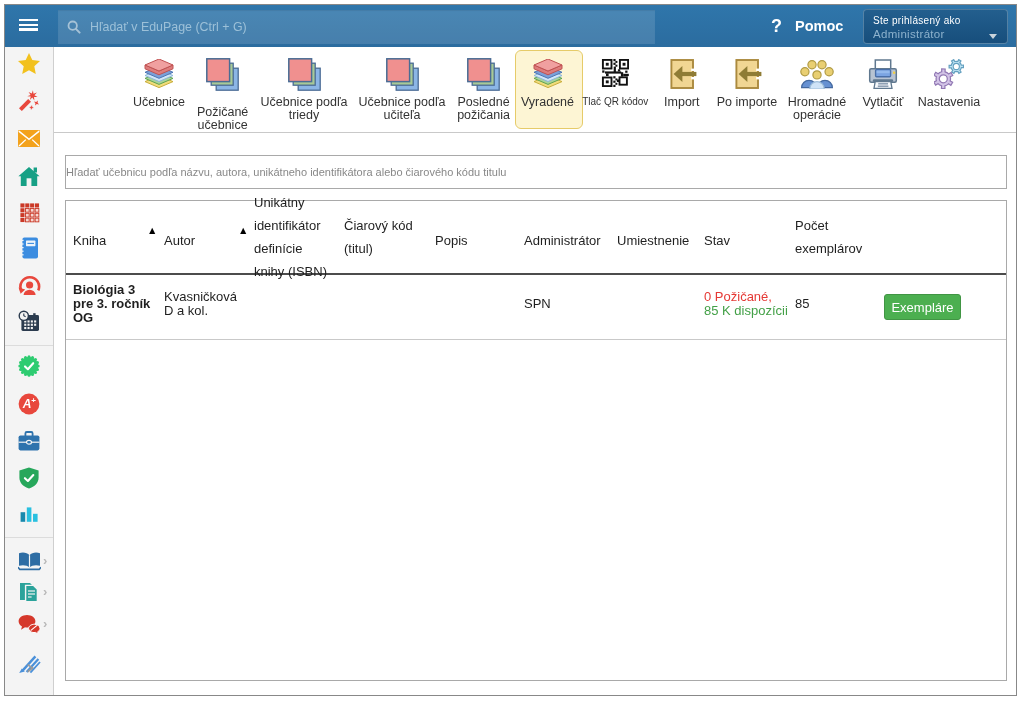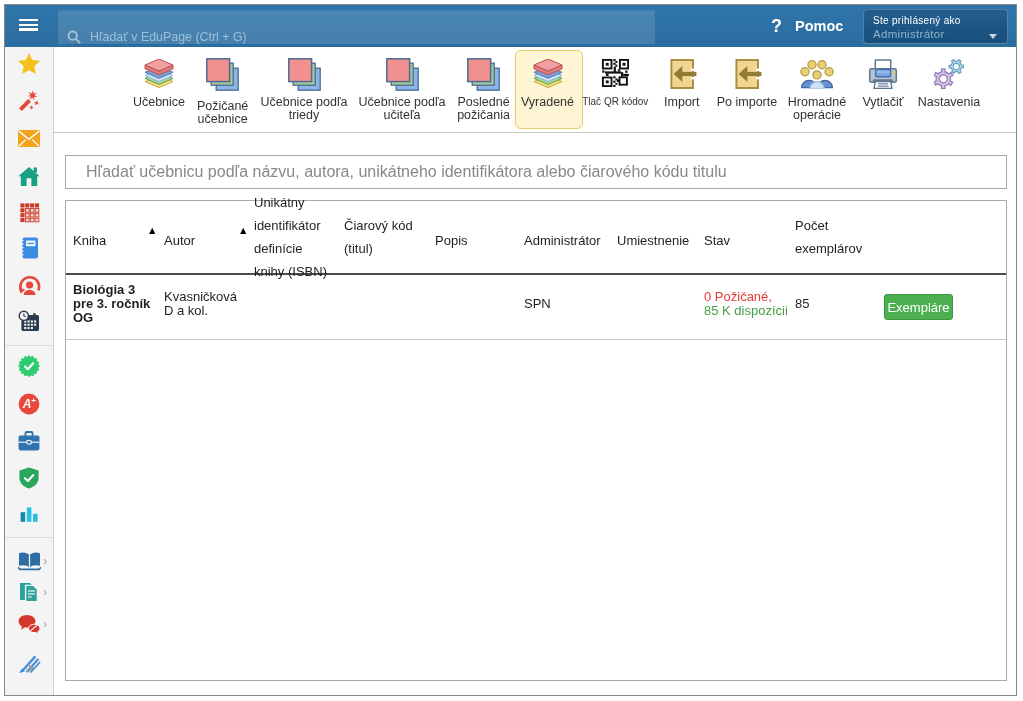--- a/index.html
+++ b/index.html
@@ -1,48 +1,48 @@
 <!DOCTYPE html>
 <html><head>
 <meta charset="utf-8">
 <style>
 *{margin:0;padding:0;box-sizing:border-box}
 html,body{width:1023px;height:701px;background:#fff;font-family:"Liberation Sans",sans-serif;overflow:hidden}
 .win{position:absolute;left:4px;top:4px;width:1013px;height:692px;border:1px solid #888;background:#fff}
 .topbar{position:absolute;left:0;top:0;width:1011px;height:42px;background:linear-gradient(180deg,#2f76ab,#2b6c9f)}
 .ham{position:absolute;left:14px;top:14px;width:19px}
 .ham div{height:2.4px;background:#fff;margin-bottom:2.3px}
-.sbox{position:absolute;left:53px;top:4.5px;width:597px;height:34px;border-radius:0;background:rgba(255,255,255,0.13);box-shadow:inset 0 1px 1px rgba(0,0,0,0.07);display:flex;align-items:flex-end}
+.sbox{position:absolute;left:53px;top:4.5px;width:597px;height:34px;border-radius:0;background:rgba(255,255,255,0.13);box-shadow:inset 0 1px 1px rgba(0,0,0,0.07);display:flex;align-items:center}
 .sbox svg{margin-left:9px}
 .sbox span{color:#9cc0d8;font-size:12.4px;margin-left:9px}
 .pomoc{position:absolute;left:766px;top:0;height:42px;display:flex;align-items:center;color:#fff;font-weight:bold}
 .pomoc .q{font-size:18px}
 .pomoc .p{font-size:14.5px;margin-left:13px}
 .ubox{position:absolute;left:858px;top:4px;width:145px;height:35px;background:linear-gradient(180deg,#235f8e,#174e7c);border:1px solid rgba(150,180,200,0.45);border-radius:4px}
 .ubox .l1{position:absolute;left:9px;top:5px;font-size:10px;font-weight:normal;color:#fff;letter-spacing:0.3px}
 .ubox .l2{position:absolute;left:9px;top:17.5px;font-size:11.5px;color:#8db2cd;letter-spacing:0.3px}
 .ubox .car{position:absolute;right:10px;top:24px;width:0;height:0;border-left:4.5px solid transparent;border-right:4.5px solid transparent;border-top:5.5px solid #c9d4dc}
 .sidebar{position:absolute;left:0;top:42px;width:49px;height:648px;background:#f4f4f4;border-right:1px solid #cfcfcf}
 .si{position:absolute;left:0;width:48px;display:flex;justify-content:center}
 .sdiv{position:absolute;left:0;width:48px;height:1px;background:#dcdcdc}
 .arr{position:absolute;left:38px;color:#b9b9b9;font-size:13px;font-weight:bold}
 .toolbar{position:absolute;left:49px;top:42px;width:962px;height:86px;background:#fff;border-bottom:1px solid #c9c9c9}
 .titem{position:absolute;top:0;text-align:center;font-size:12.5px;color:#333;line-height:12.5px}
 .titem .ic{height:46px;display:flex;align-items:flex-end;justify-content:center}
 .titem .ic svg{display:block}
 .hl{position:absolute;left:461px;top:3px;width:68px;height:79px;background:#fdf5d4;border:1px solid #e6cb69;border-radius:6px}
 .content{position:absolute;left:49px;top:128px;width:962px;height:562px;background:#fff}
-.sinput{position:absolute;left:11px;top:22px;width:942px;height:34px;border:1px solid #a9a9a9;display:flex;align-items:center;font-size:16px;color:#888;padding-left:20px}
+.sinput{position:absolute;left:11px;top:22px;width:942px;height:34px;border:1px solid #a9a9a9;display:flex;align-items:center;font-size:11px;color:#888;padding-left:0}
 .table{position:absolute;left:11px;top:67px;width:942px;height:481px;border:1px solid #a9a9a9}
 .thead{position:absolute;left:0;top:0;width:940px;height:74px;border-bottom:2px solid #4c4c4c}
 .th{position:absolute;top:0;height:72px;display:flex;align-items:center;font-size:13px;line-height:23px;color:#1f1f1f}
 .sort{position:absolute;top:23px;font-size:10.5px;color:#000}
 .trow{position:absolute;left:0;top:74px;width:940px;height:65px;border-bottom:1px solid #c9c9c9}
 .td{position:absolute;top:0;height:64px;display:flex;align-items:center;font-size:13px;line-height:14.3px;color:#1f1f1f;padding-bottom:6px}
-.btn{position:absolute;left:818px;top:19px;width:69px;height:26px;background:#4caf50;border:1px solid #419544;border-radius:3px;color:#fff;font-size:13px;display:flex;align-items:center;justify-content:center}
+.btn{position:absolute;left:818px;top:19px;width:77px;height:26px;background:#4caf50;border:1px solid #419544;border-radius:3px;color:#fff;font-size:13px;display:flex;align-items:center;justify-content:center}
 </style>
 </head>
 <body>
 <div class="win">
   <div class="topbar">
     <div class="ham">
         <div></div>
         <div></div>
         <div></div>
       </div>
@@ -265,21 +265,21 @@
 <div class="titem" style="left:113.6px;width:110px">
         <div class="ic">
           <span style="margin-bottom:2px;font-size:0">
             <svg width="33" height="33" viewBox="0 0 33 33">
               <rect x="10.2" y="10.2" width="22" height="22" fill="#8cb6e6" stroke="#4a6c94" stroke-width="1.3"></rect>
               <rect x="5.2" y="5.2" width="22" height="22" fill="#a8ca97" stroke="#4a6c94" stroke-width="1.3"></rect>
               <rect x="0.8" y="0.8" width="22.8" height="22.8" fill="#f0908f" stroke="#4a6c94" stroke-width="1.5"></rect>
             </svg>
           </span>
         </div>
-        <div style="margin-top:7px">Požičané<br>učebnice</div>
+        <div style="margin-top:13px">Požičané<br>učebnice</div>
       </div>
 <div class="titem" style="left:195.0px;width:110px">
         <div class="ic">
           <span style="margin-bottom:2px;font-size:0">
             <svg width="33" height="33" viewBox="0 0 33 33">
               <rect x="10.2" y="10.2" width="22" height="22" fill="#8cb6e6" stroke="#4a6c94" stroke-width="1.3"></rect>
               <rect x="5.2" y="5.2" width="22" height="22" fill="#a8ca97" stroke="#4a6c94" stroke-width="1.3"></rect>
               <rect x="0.8" y="0.8" width="22.8" height="22.8" fill="#f0908f" stroke="#4a6c94" stroke-width="1.5"></rect>
             </svg>
           </span>

